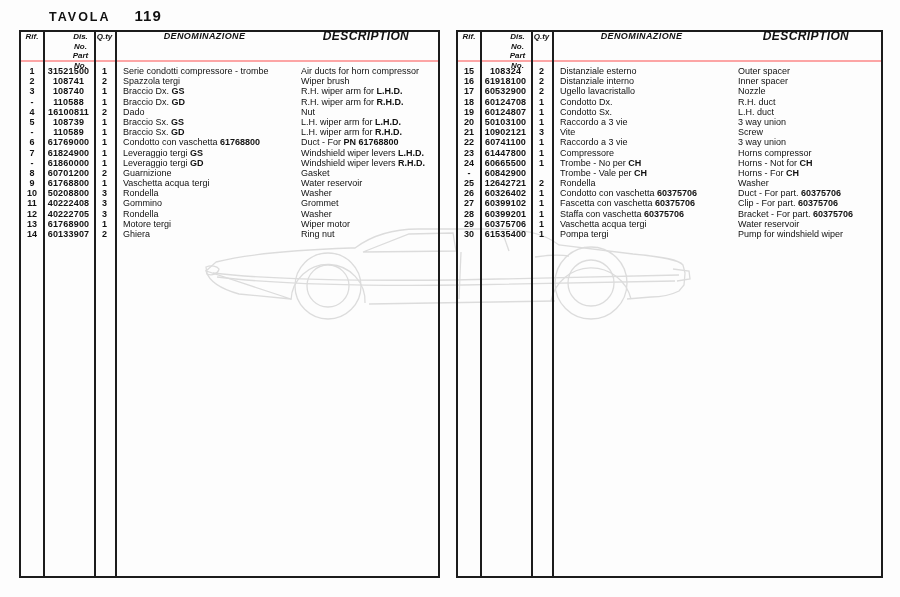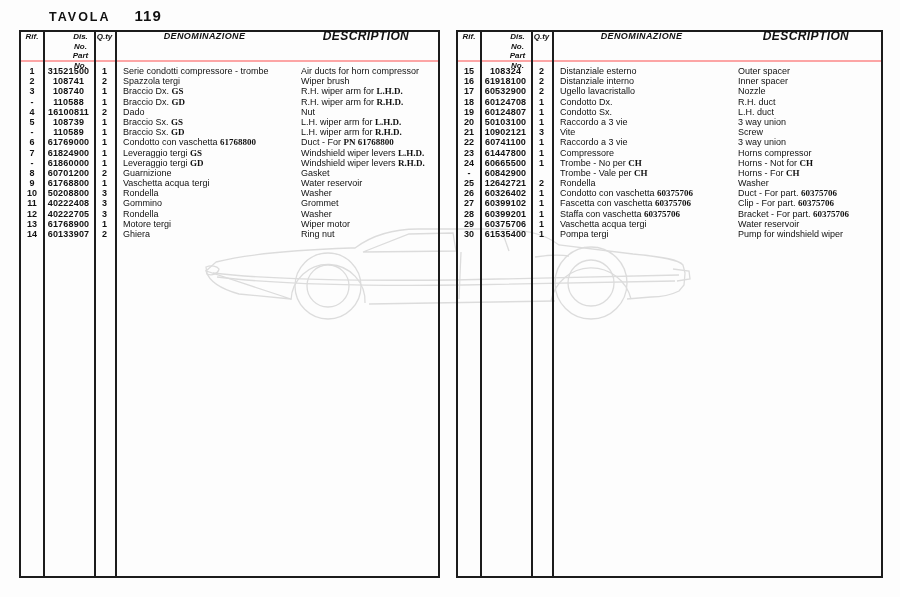--- a/index.html
+++ b/index.html
@@ -43,21 +43,21 @@
   .h-desc { flex: 1;      font-size: 12px; letter-spacing: 0.4px; }
 
   .tbody { padding-top: 4px; }
   .trow { display: flex; height: 10.2px; line-height: 10.2px; font-size: 9px; white-space: nowrap; }
   .cell { overflow: visible; }
   .c-rif  { width: 22px; text-align: center; font-weight: 700; }
   .c-part { width: 51px; text-align: center; font-weight: 700; letter-spacing: 0.2px; }
   .c-qty  { width: 21px; text-align: center; font-weight: 700; }
   .c-den  { width: 179px; padding-left: 8px; }
   .c-desc { flex: 1; padding-left: 7px; }
-  b { font-weight: 700; font-family: Liberation Serif, serif; }
+  b { font-weight: 700; }
 </style>
 </head>
 <body>
 
 <div class="page">
 
   <div class="title">
     <span class="t1">TAVOLA</span>
     <span class="t2">119</span>
   </div>

